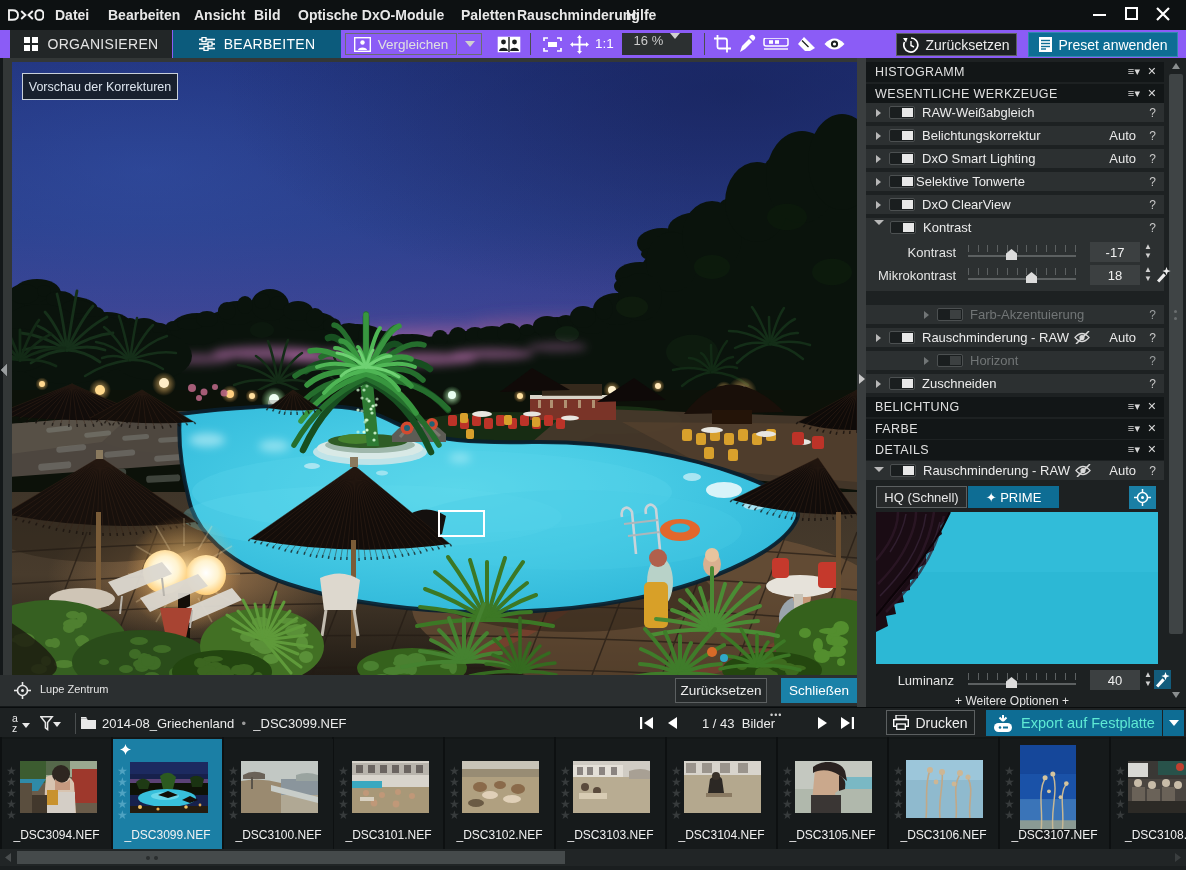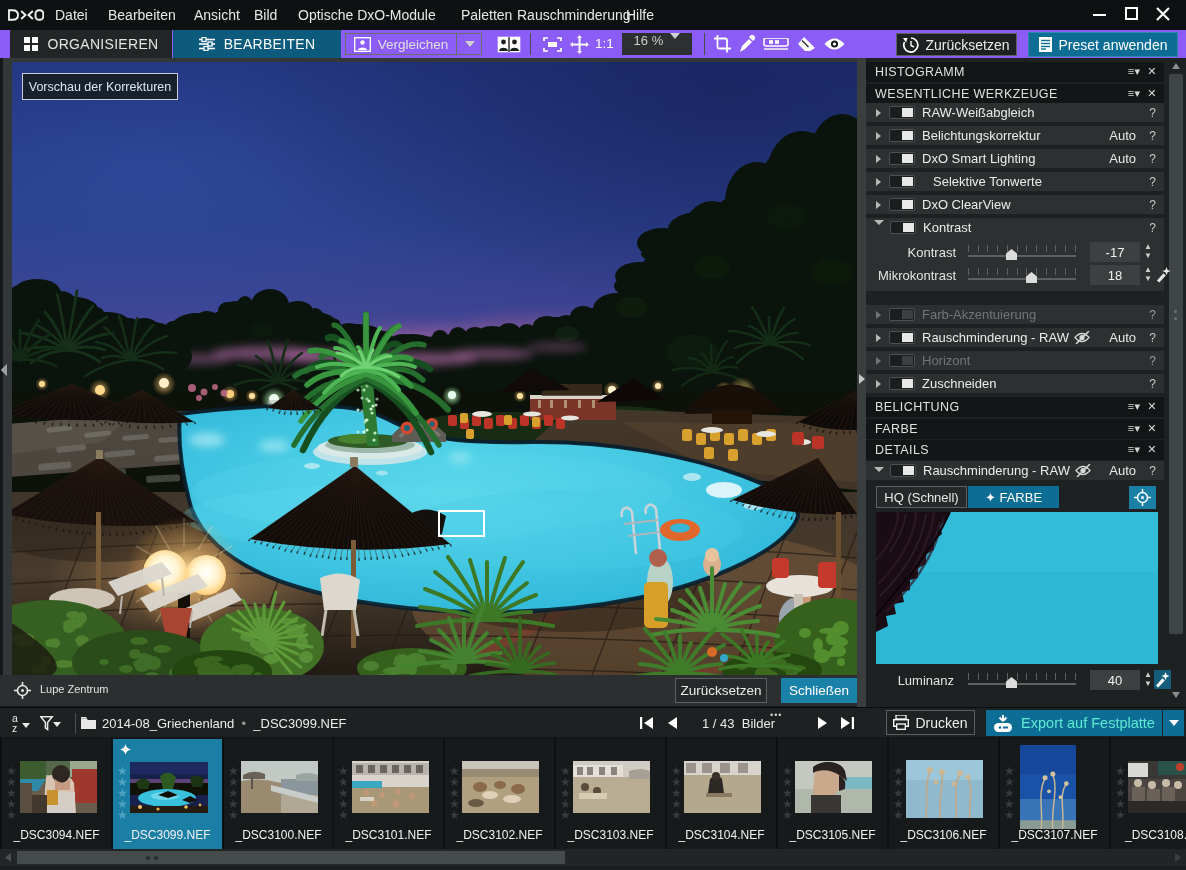--- a/index.html
+++ b/index.html
@@ -1,36 +1,36 @@
 <!DOCTYPE html>
 <html><head>
 <meta charset="utf-8">
 <style>
 * { margin:0; padding:0; box-sizing:border-box; }
 body { font-family:"Liberation Sans", sans-serif; background:#0b0f10; }
 #app { position:relative; width:1186px; height:870px; overflow:hidden; background:#0b0f10; color:#e8e8e8; }
 .abs { position:absolute; }
 
 #menubar { position:absolute; left:0; top:0; width:1186px; height:30px; background:#0d1112; }
-.menuitem { position:absolute; top:7px; font-size:14px; color:#e8e8e8; }
+.menuitem { position:absolute; top:7px; font-size:14px; color:#e8e8e8;font-weight:bold; }
 
 #toolbar { position:absolute; left:0; top:30px; width:1186px; height:28px; background:#8b5cf6; }
 .tab { position:absolute; top:0; height:28px; display:flex; align-items:center; justify-content:center; font-size:14px; letter-spacing:0.3px; }
 .tbtn { position:absolute; display:flex; align-items:center; justify-content:center; }
 
 #mainarea { position:absolute; left:0; top:58px; width:866px; height:649px; background:#141819; }
 #photoframe { position:absolute; left:3px; top:0px; width:858px; height:617px; background:#333737; }
 #photo { position:absolute; left:9px; top:4px; width:845px; height:613px; }
 #vorschau { position:absolute; left:19px; top:15px; width:156px; height:27px; background:#18202e; border:1px solid #c8d0da; color:#dce4ee; font-size:12.5px; display:flex; align-items:center; justify-content:center; }
 #lupebar { position:absolute; left:0; top:617px; width:866px; height:31px; background:#2b2f30; }
 
 #panel { position:absolute; left:857px; top:58px; width:329px; height:649px; background:#1d2122; }
 .phead { position:absolute; left:9px; width:298px; height:20px; background:#121617; display:flex; align-items:center; font-size:12.5px; letter-spacing:0.4px; color:#e0e0e0; padding-left:9px; }
 .prow { position:absolute; left:9px; width:298px; height:19px; background:#2c3031; display:flex; align-items:center; font-size:13px; color:#ececec; }
-.prow.gray { color:#717576; }
+.prow.gray { color:#717576;padding-left:48px; }
 .hicons { position:absolute; right:7px; top:3px; font-size:11px; color:#d8d8d8; }
 
 .tgl { display:inline-block; width:26px; height:13px; background:#1a1e1f; border:1px solid #4c5051; border-radius:2px; position:relative; }
 .tgl::after { content:""; position:absolute; right:1px; top:1px; width:11px; height:9px; background:#e8e8e8; }
 .tgl.off::after { background:#3c4041; }
 .arr { display:inline-block; width:0; height:0; border-left:5px solid #b8b8b8; border-top:4px solid transparent; border-bottom:4px solid transparent; margin:0 8px 0 10px; }
 .arr.down { border-left:5px solid transparent; border-right:5px solid transparent; border-top:5px solid #b8b8b8; border-left-width:5px; margin:2px 6px 0 8px; }
 .qm { position:absolute; right:8px; color:#c8c8c8; font-size:12px; }
 .auto { position:absolute; right:28px; color:#e8e8e8; font-size:13px; }
 
@@ -1357,21 +1357,21 @@
     <div class="prow" style="top:91px">
         <span class="arr"></span>
         <span class="tgl"></span>
         <span style="margin-left:7px">DxO Smart Lighting</span>
         <span class="auto">Auto</span>
         <span class="qm">?</span>
       </div>
     <div class="prow" style="top:114px">
         <span class="arr"></span>
         <span class="tgl"></span>
-        <span style="margin-left:18px">Selektive Tonwerte</span>
+        <span style="margin-left:1px">Selektive Tonwerte</span>
         <span class="qm">?</span>
       </div>
     <div class="prow" style="top:137px">
         <span class="arr"></span>
         <span class="tgl"></span>
         <span style="margin-left:7px">DxO ClearView</span>
         <span class="qm">?</span>
       </div>
     <div class="prow" style="top:160px;height:73px;align-items:flex-start">
       <span class="arr down"></span>
@@ -1442,21 +1442,21 @@
       <svg width="18" height="13" viewBox="0 0 18 13" style="margin-left:5px">
           <path d="M1 6.5 Q8 -1.5 15 6.5 Q8 14.5 1 6.5 Z" fill="none" stroke="#d8d8d8" stroke-width="1.3"></path>
           <circle cx="8" cy="6.5" r="2.6" fill="#d8d8d8"></circle>
           <line x1="15" y1="0" x2="2" y2="13" stroke="#d8d8d8" stroke-width="1.5"></line>
         </svg>
       <span class="auto">Auto</span>
         <span class="qm">?</span>
       </div>
 
     <div class="abs" style="left:19px;top:428px;width:91px;height:22px;background:#26292a;border:1px solid #5c6061;color:#e8e8e8;font-size:13px;display:flex;align-items:center;justify-content:center">HQ (Schnell)</div>
-    <div class="abs" style="left:111px;top:428px;width:91px;height:22px;background:#0e6d94;color:#fff;font-size:13px;display:flex;align-items:center;justify-content:center">✦ FARBE</div>
+    <div class="abs" style="left:111px;top:428px;width:91px;height:22px;background:#0e6d94;color:#fff;font-size:13px;display:flex;align-items:center;justify-content:center">✦ PRIME</div>
     <div class="abs" style="left:272px;top:428px;width:27px;height:23px;background:#1a7fa5;display:flex;align-items:center;justify-content:center">
       <svg width="17" height="17" viewBox="0 0 17 17">
           <circle cx="8.5" cy="8.5" r="5" fill="none" stroke="#fff" stroke-width="1.5"></circle>
           <g stroke="#fff" stroke-width="1.5">
             <line x1="8.5" y1="0" x2="8.5" y2="3.5"></line>
             <line x1="8.5" y1="13.5" x2="8.5" y2="17"></line>
             <line x1="0" y1="8.5" x2="3.5" y2="8.5"></line>
             <line x1="13.5" y1="8.5" x2="17" y2="8.5"></line>
           </g>
           <circle cx="8.5" cy="8.5" r="1.5" fill="#fff"></circle>
@@ -1489,20 +1489,21 @@
         <span class="strack"></span>
       <span class="sthumb" style="left:140px"></span>
       <span class="svalbox">40</span>
       <span class="sspin">▲<br>▼</span>
       <svg style="position:absolute;left:288px;top:0px" width="17" height="19" viewBox="0 0 17 19">
           <rect x="0" y="0" width="17" height="19" fill="#135c7c"></rect>
           <path d="M2 15.5 L8.5 8.2 L10.8 10.5 L4.2 17.5 Z" fill="#fff"></path>
           <path d="M11.5 2 L12.6 5 L15.6 6.1 L12.6 7.2 L11.5 10.2 L10.4 7.2 L7.4 6.1 L10.4 5 Z" fill="#fff"></path>
         </svg>
     </div>
+    <div class="abs" style="left:0;top:636px;width:310px;text-align:center;font-size:12px;color:#e4e4e4">+ Weitere Optionen +</div>
   </div>
 
   <div id="ctrlbar">
 
     <svg class="abs" style="left:12px;top:5px" width="20" height="21" viewBox="0 0 20 21">
       <text x="0" y="9" font-size="10.5" fill="#e8e8e8" font-family="Liberation Sans">a</text>
       <text x="0" y="19" font-size="10.5" fill="#e8e8e8" font-family="Liberation Sans">z</text>
       <path d="M10 10 L18 10 L14 15 Z" fill="#e8e8e8"></path>
     </svg>
 

